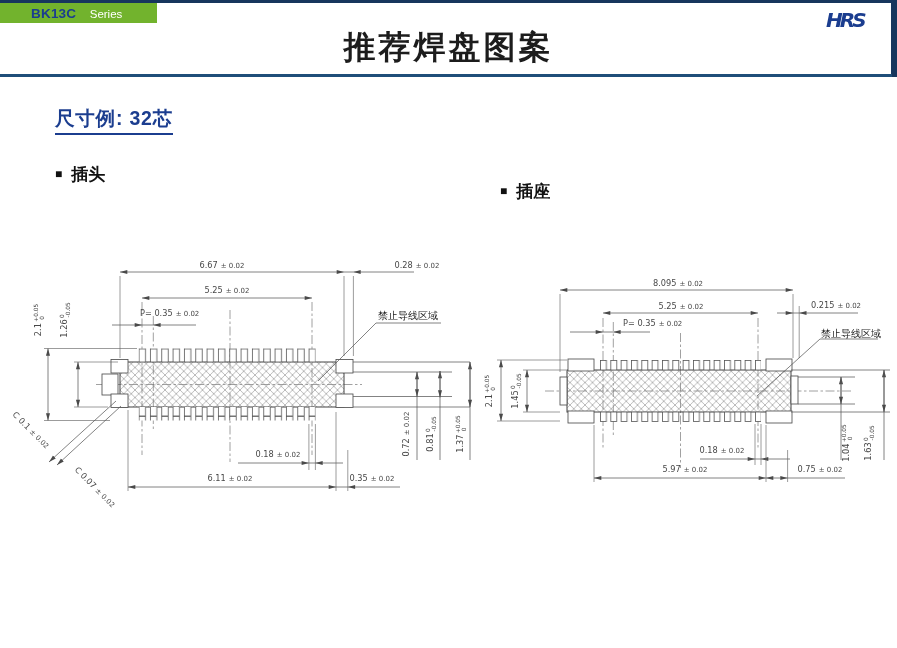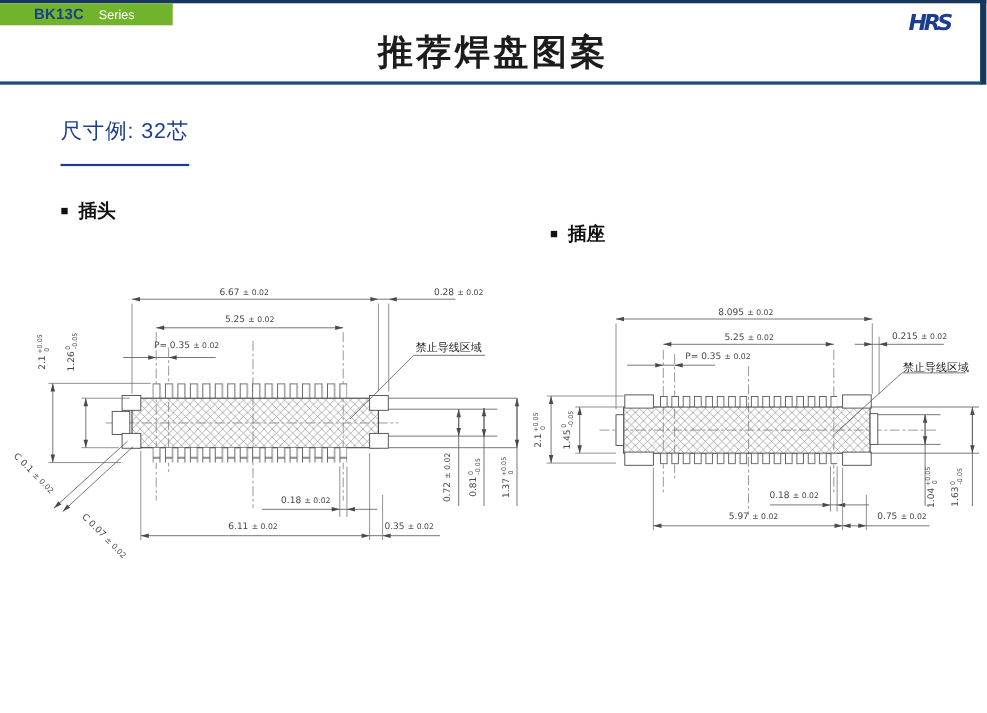--- a/index.html
+++ b/index.html
@@ -5,21 +5,21 @@
   html,body{margin:0;padding:0;background:#fff;}
   #page{position:relative;width:897px;height:516px;background:#fff;overflow:hidden;font-family:"Liberation Sans",sans-serif;}
   .topbar{position:absolute;left:0;top:0;width:897px;height:3px;background:#17365d;}
   .rightbar{position:absolute;left:891px;top:0;width:6px;height:77px;background:#17365d;}
   .banner{position:absolute;left:0;top:3px;width:157px;height:20px;background:#72b32d;line-height:20px;padding-left:31px;box-sizing:border-box;}
   .banner .code{color:#1b3d8f;font-weight:bold;font-size:13.5px;letter-spacing:0.2px;}
   .banner .word{color:#fff;font-size:11.5px;margin-left:9px;}
   .logo{position:absolute;left:826px;top:8px;width:62px;text-align:left;color:#1b3d8f;font-weight:bold;font-style:italic;font-size:20px;letter-spacing:-3px;font-family:"DejaVu Sans",sans-serif;}
   .title{position:absolute;left:0;top:26px;width:897px;text-align:center;font-size:32px;font-weight:bold;color:#1c1c1c;letter-spacing:3px;}
   .rule{position:absolute;left:0;top:74px;width:892px;height:3px;background:#1f4e79;}
-  .sizelabel{position:absolute;left:55px;top:105px;font-size:19.5px;font-weight:normal;color:#1b3d8f;border-bottom:2px solid #1b3d8f;padding-bottom:17px;letter-spacing:0.8px;text-align:right;}
+  .sizelabel{position:absolute;left:55px;top:105px;font-size:19.5px;font-weight:bold;color:#1b3d8f;border-bottom:2px solid #1b3d8f;padding-bottom:1px;letter-spacing:0.8px;text-align:right;}
   .blocklabel{position:absolute;font-size:17px;font-weight:bold;color:#111;}
   .blocklabel .sq{font-size:12px;position:relative;top:-2px;margin-right:9px;}
   .footnote{position:absolute;left:160px;top:552px;width:620px;text-align:center;font-size:21px;color:#111;letter-spacing:0.5px;}
   
   .ln{stroke:#5a5a5a;stroke-width:0.75;fill:none;}
   .thin{stroke:#666;stroke-width:0.65;fill:none;}
   .cl{stroke:#6e6e6e;stroke-width:0.65;fill:none;stroke-dasharray:9 2.5 2.5 2.5;}
   .body{stroke:#424242;stroke-width:1;}
   .pad{fill:#fff;stroke:#4f4f4f;stroke-width:0.85;}
   .ab{marker-start:url(#ar);marker-end:url(#ar);}
@@ -38,24 +38,24 @@
   <div class="rightbar"></div>
   <div class="banner">
     <span class="code">BK13C</span>
     <span class="word">Series</span>
   </div>
   <div class="logo">HRS</div>
   <div class="title">推荐焊盘图案</div>
   <div class="rule"></div>
   <div class="sizelabel">尺寸例: 32芯</div>
 
-  <div class="blocklabel" style="left:55px;top:180px;text-align:center;">
+  <div class="blocklabel" style="left:55px;top:163px;text-align:center;">
     <span class="sq">■</span><span>插头</span>
   </div>
-  <div class="blocklabel" style="left:500px;top:180px;margin-top:21px;">
+  <div class="blocklabel" style="left:500px;top:180px;">
     <span class="sq">■</span><span>插座</span>
   </div>
 
   <svg style="position:absolute;left:10px;top:255px;" width="470" height="270" viewBox="10 255 470 270">
     <defs>
       <marker id="ar" viewBox="0 0 8 6.5" refX="7.7" refY="3.25" markerWidth="8" markerHeight="6.5" orient="auto-start-reverse" markerUnits="userSpaceOnUse">
         <path d="M7.7 3.25 L0.4 1.2 L0.4 5.3 Z" fill="#4a4a4a"></path>
       </marker>
       <pattern id="hat" patternUnits="userSpaceOnUse" width="7.5" height="7.5">
         <path d="M-1 8.5 L8.5 -1 M-1 -1 L8.5 8.5" stroke="#828282" stroke-width="0.55"></path>

